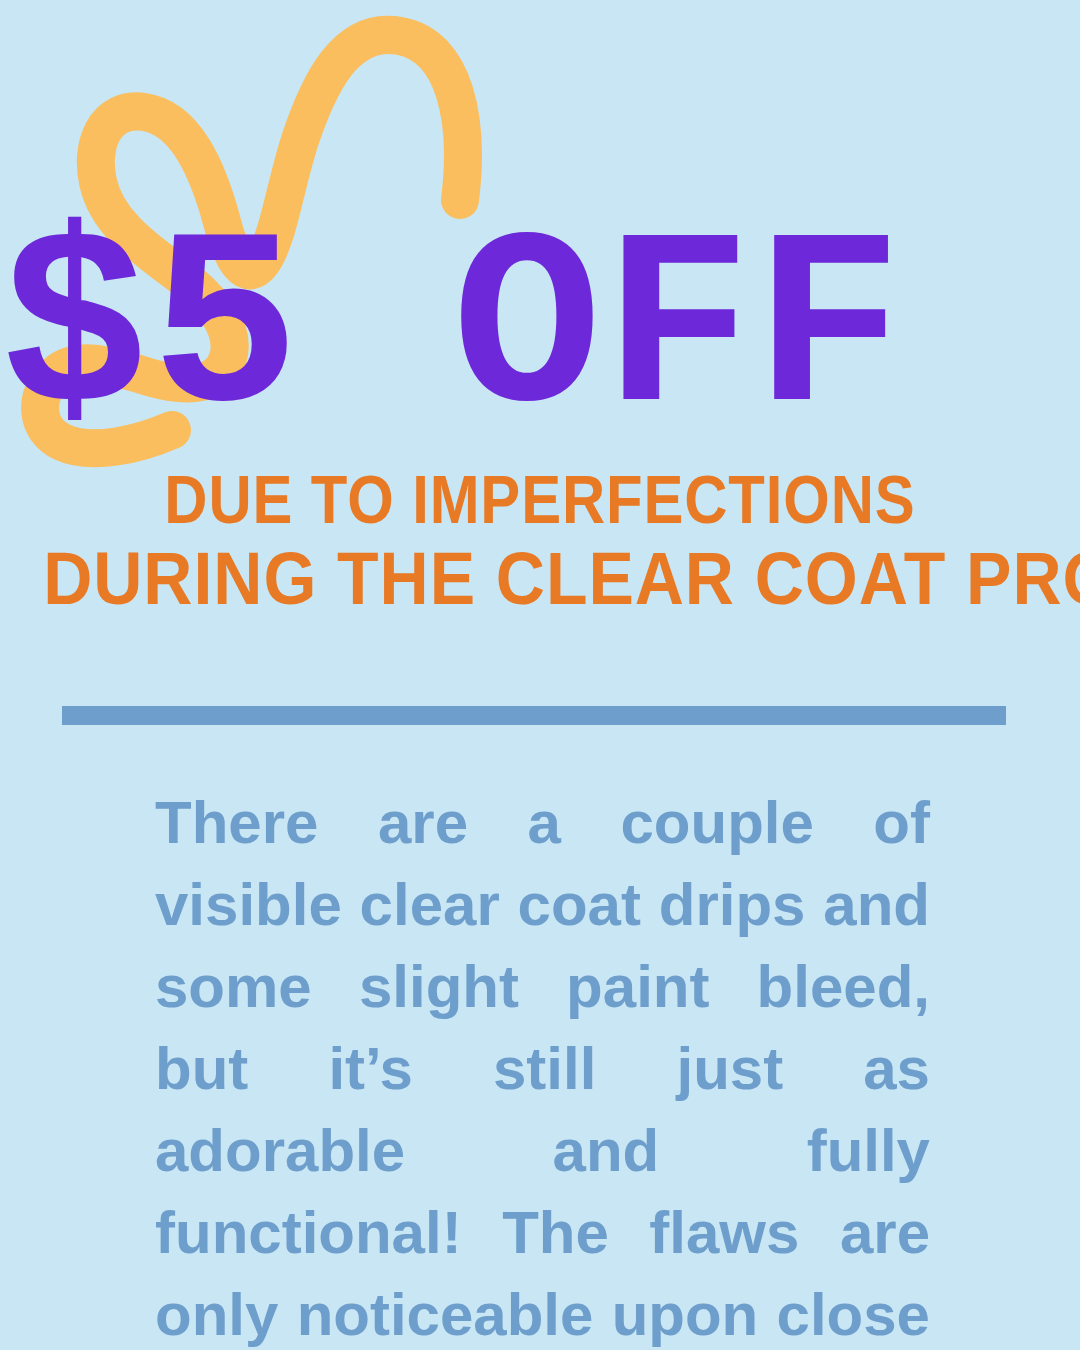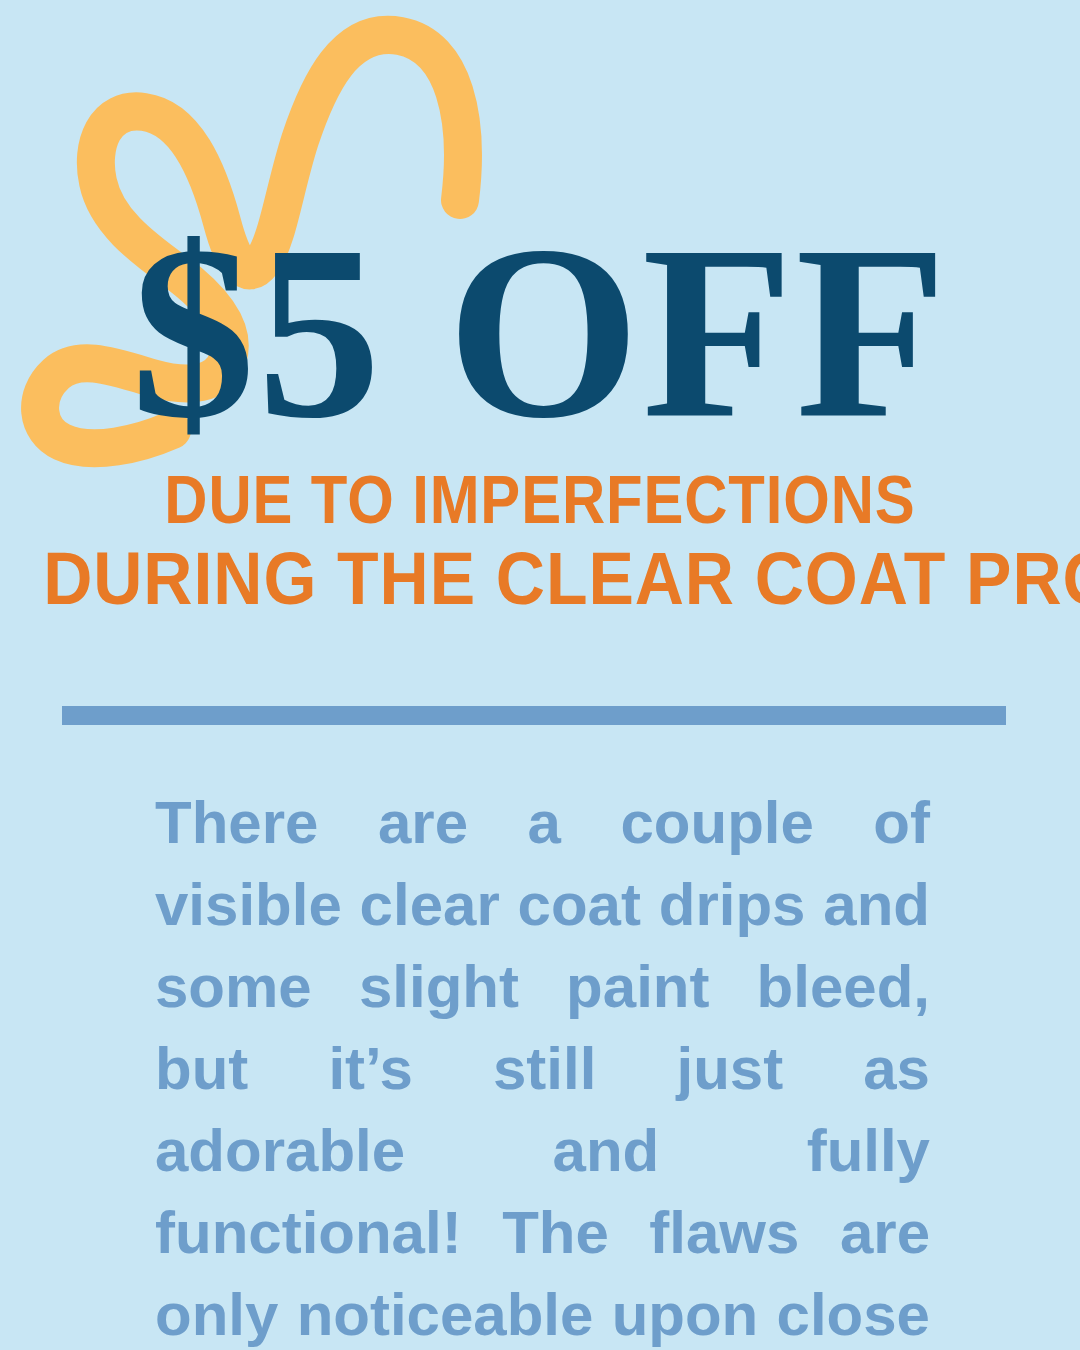--- a/index.html
+++ b/index.html
@@ -31,23 +31,22 @@
     height: 1350px;
     pointer-events: none;
   }
 
   
   #headline {
     position: absolute;
     left: 0;
     top: 214px;
     width: 1080px;
-    text-align: center;
-    color: #0c4a6e;
-    font-family: Liberation Serif, serif;
+    color: #6d28d9;
+    font-family: Liberation Mono, monospace;
     font-weight: 700;
     font-size: 248px;
     line-height: 238px;
     letter-spacing: 2px;
     white-space: nowrap;
   }
 
   
   #subheading {
     position: absolute;

